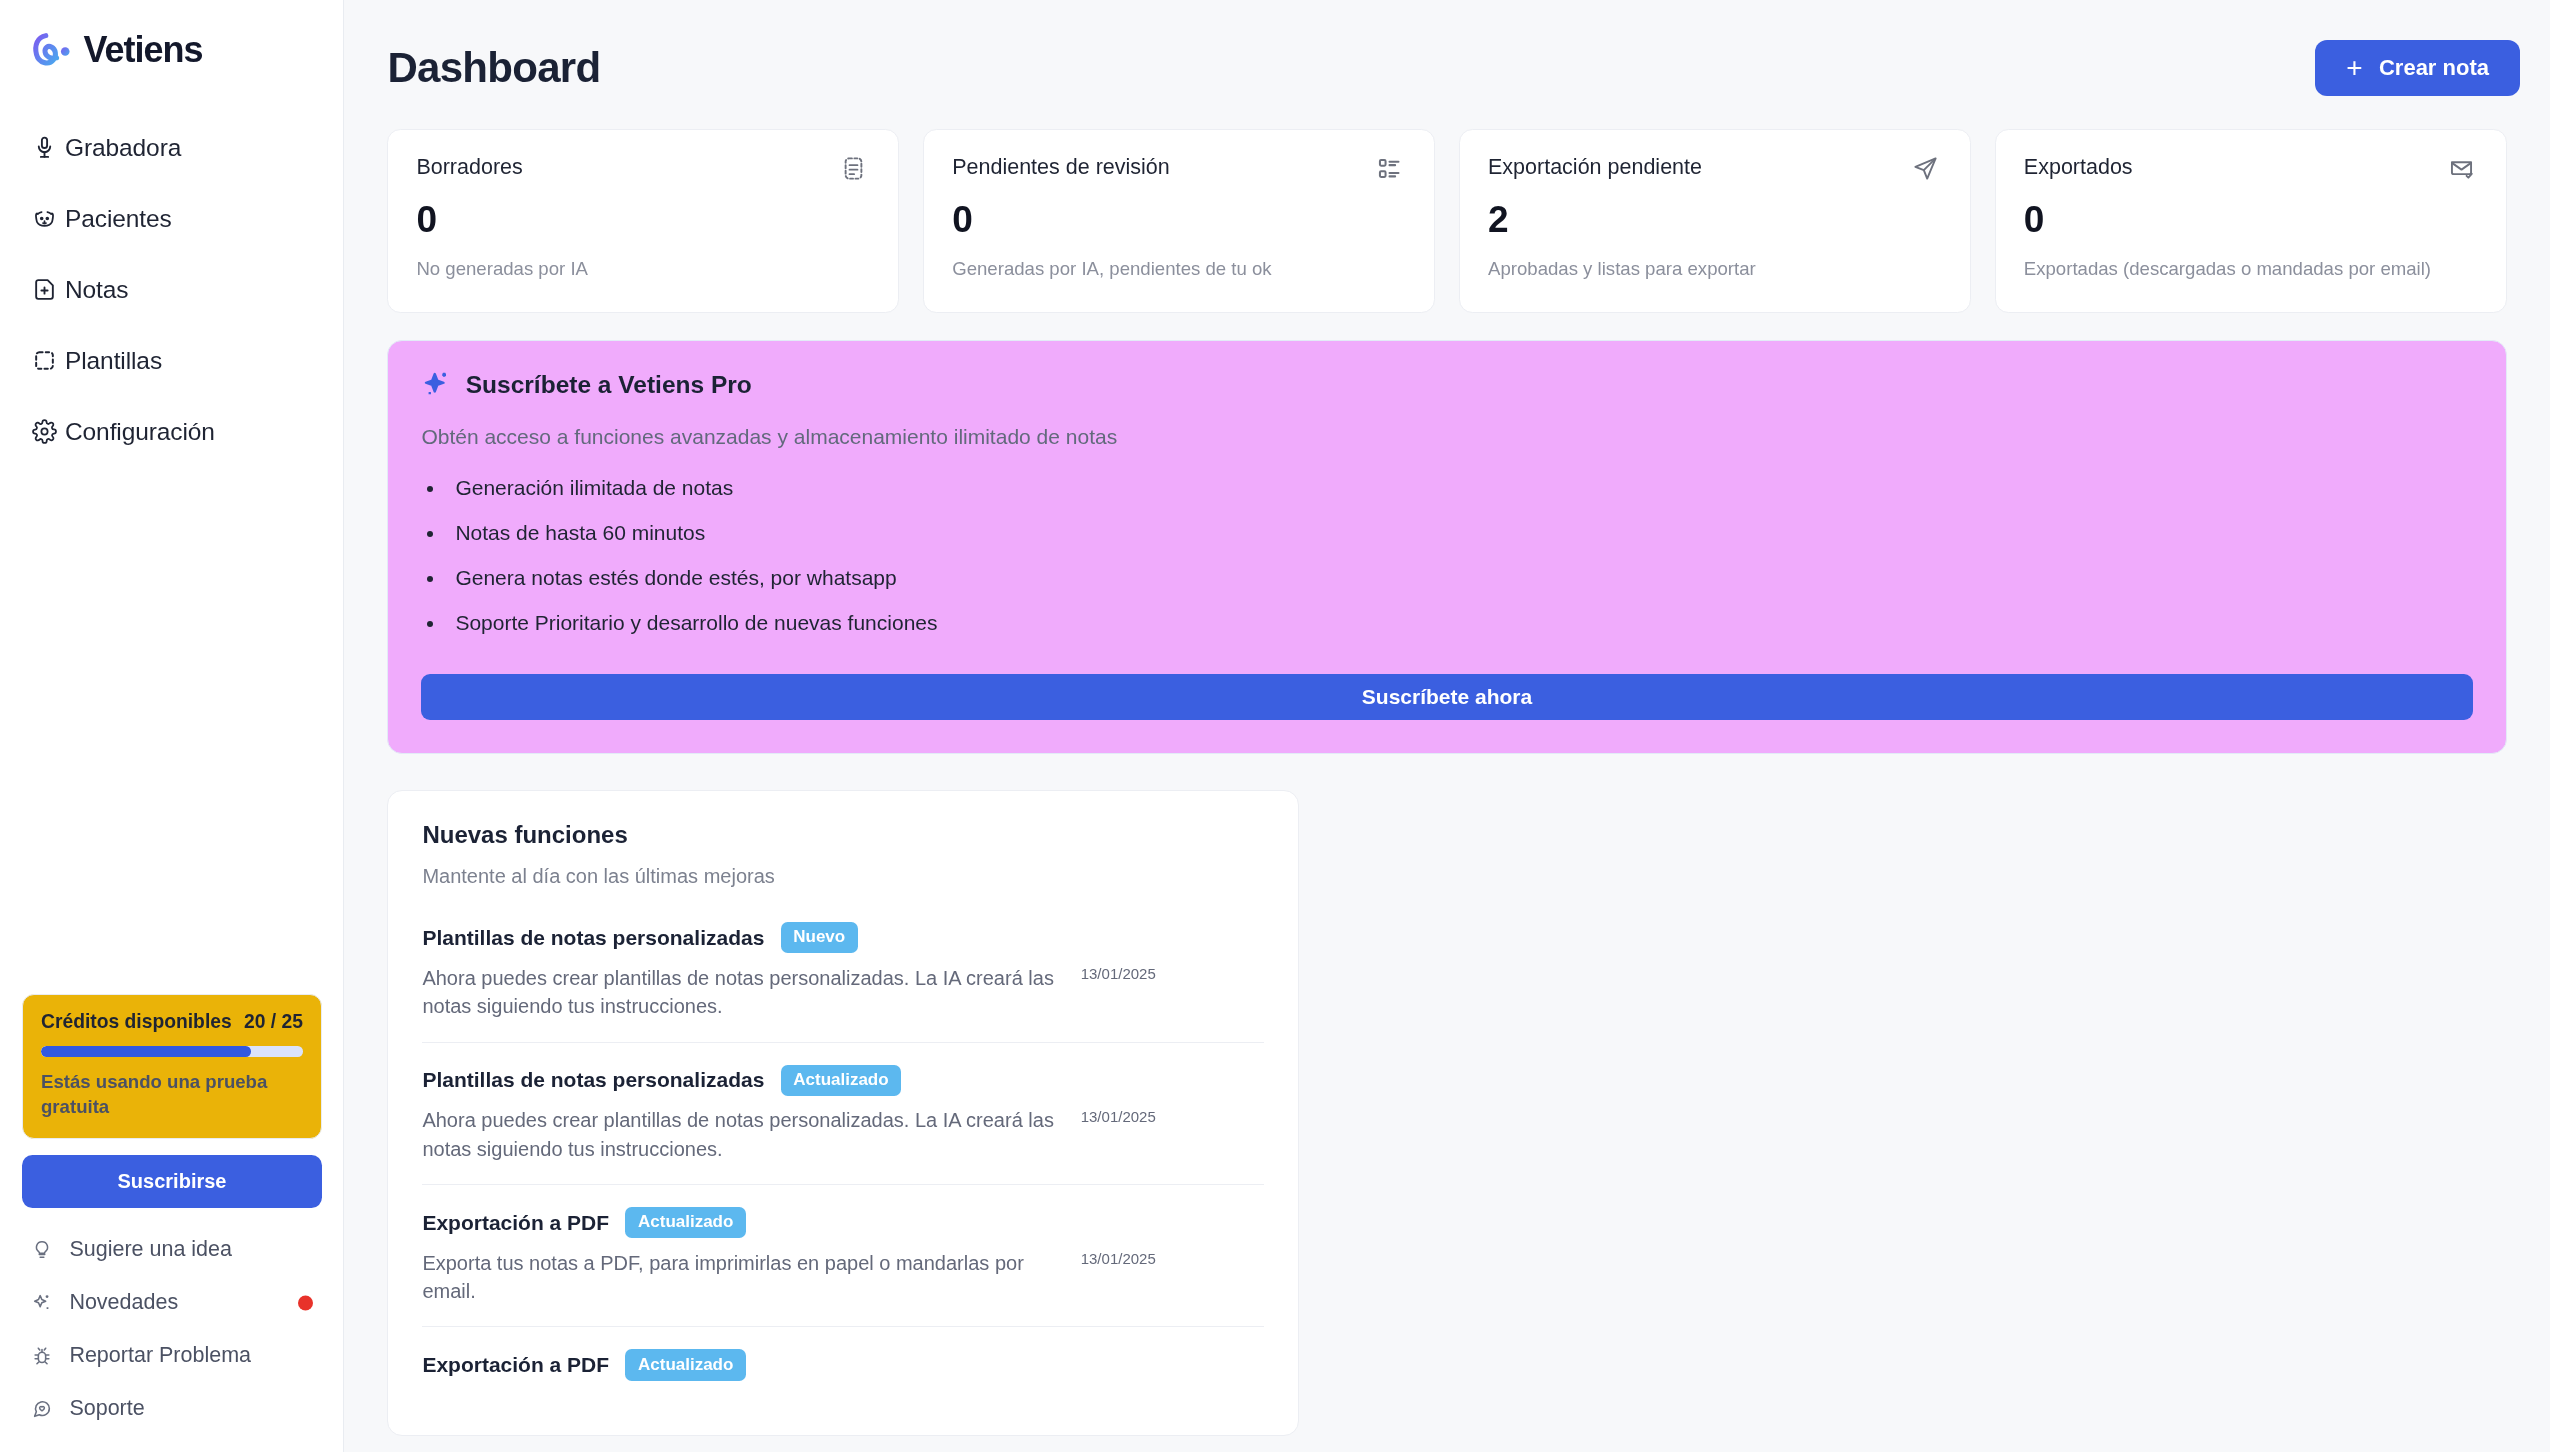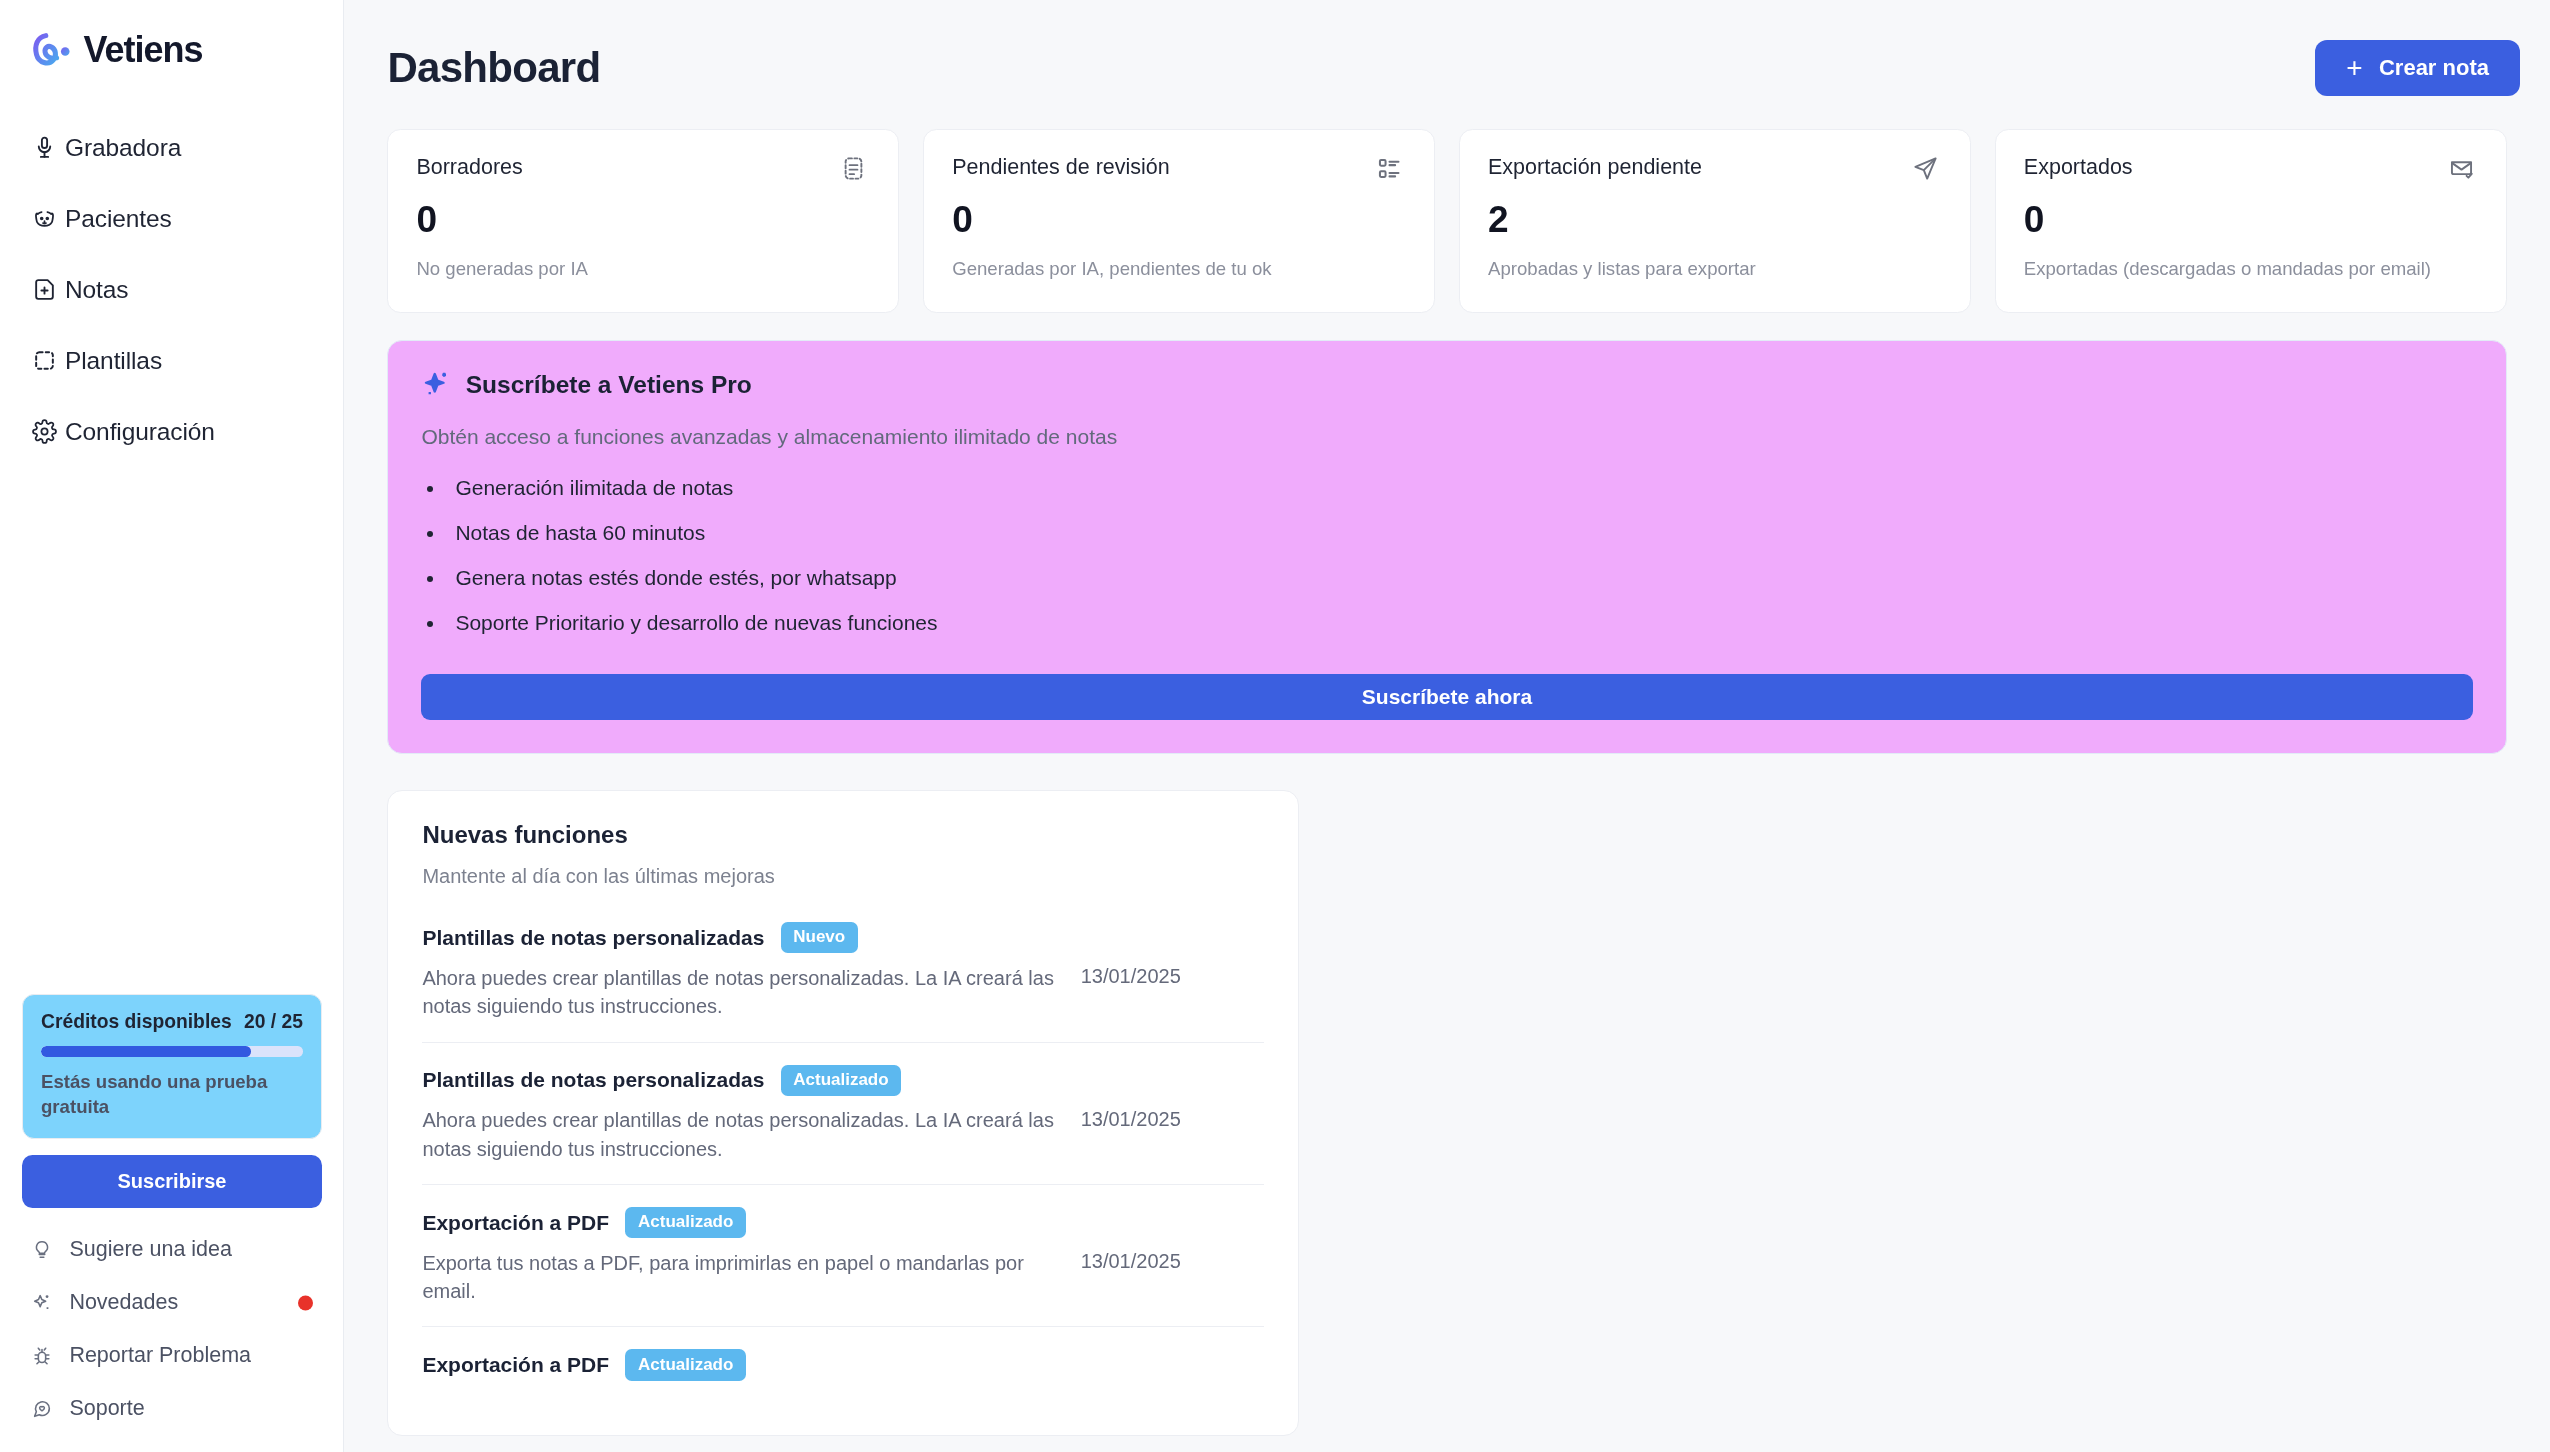--- a/index.html
+++ b/index.html
@@ -36,21 +36,21 @@
   }
   .nav-ico { width: 28px; height: 28px; flex: 0 0 28px; display: flex; align-items: center; justify-content: center; }
   .nav-label { font-size: 24.5px; color: #1f2433; font-weight: 400; letter-spacing: -0.1px; }
 
   .sidebar-bottom {
     position: absolute; left: 0; bottom: 0; width: 344px;
     padding: 0 22px 18px 22px;
   }
   .credits-card {
     border: 1.5px solid #e9ecf1; border-radius: 12px;
-    padding: 16.3px 18px 18px 18px; background: #7dd3fc;
+    padding: 16.3px 18px 18px 18px; background: #eab308;
   }
   .credits-top { display: flex; justify-content: space-between; align-items: baseline; }
   .credits-label { font-size: 19.3px; font-weight: 700; color: #1f2433; }
   .credits-count { font-size: 19.3px; font-weight: 700; color: #1f2433; }
   .credits-bar { margin-top: 13.4px; height: 10.4px; border-radius: 5.2px; background: #dbe3fb; overflow: hidden; }
   .credits-fill { height: 10.4px; border-radius: 5.2px; background: #3259e0; }
   .credits-note { margin-top: 13.4px; font-size: 18.6px; line-height: 1.33; color: #4b5163; font-weight: 700; }
 
   .subscribe-btn {
     margin-top: 16.3px; width: 100%; height: 53px;
@@ -127,21 +127,21 @@
   .feat-item + .feat-item { border-top: 1.5px solid #eceef3; padding-top: 22px; }
   .feat-row { display: flex; align-items: center; gap: 16.3px; }
   .feat-name { font-size: 21px; font-weight: 700; color: #1b2235; }
   .badge {
     background: #5cb8ef; color: #fff; border-radius: 6.7px;
     padding: 5.2px 12.6px 6px 12.6px; font-size: 17px; font-weight: 700;
     white-space: nowrap;
   }
   .feat-body { display: flex; align-items: flex-start; gap: 19.3px; margin-top: 10.4px; }
   .feat-desc { flex: 1; font-size: 20px; line-height: 1.42; color: #64697a; max-width: 639px; }
-  .feat-date { font-size: 20px; color: #64697a; white-space: nowrap; padding-top: 1.5px; }
+  .feat-date { font-size: 15px; color: #64697a; white-space: nowrap; padding-top: 1.5px; }
 </style>
 </head>
 <body>
 
 <div class="app">
 
   <aside class="sidebar">
 
     <div class="logo-wrap">
       <span class="logo-mark">

